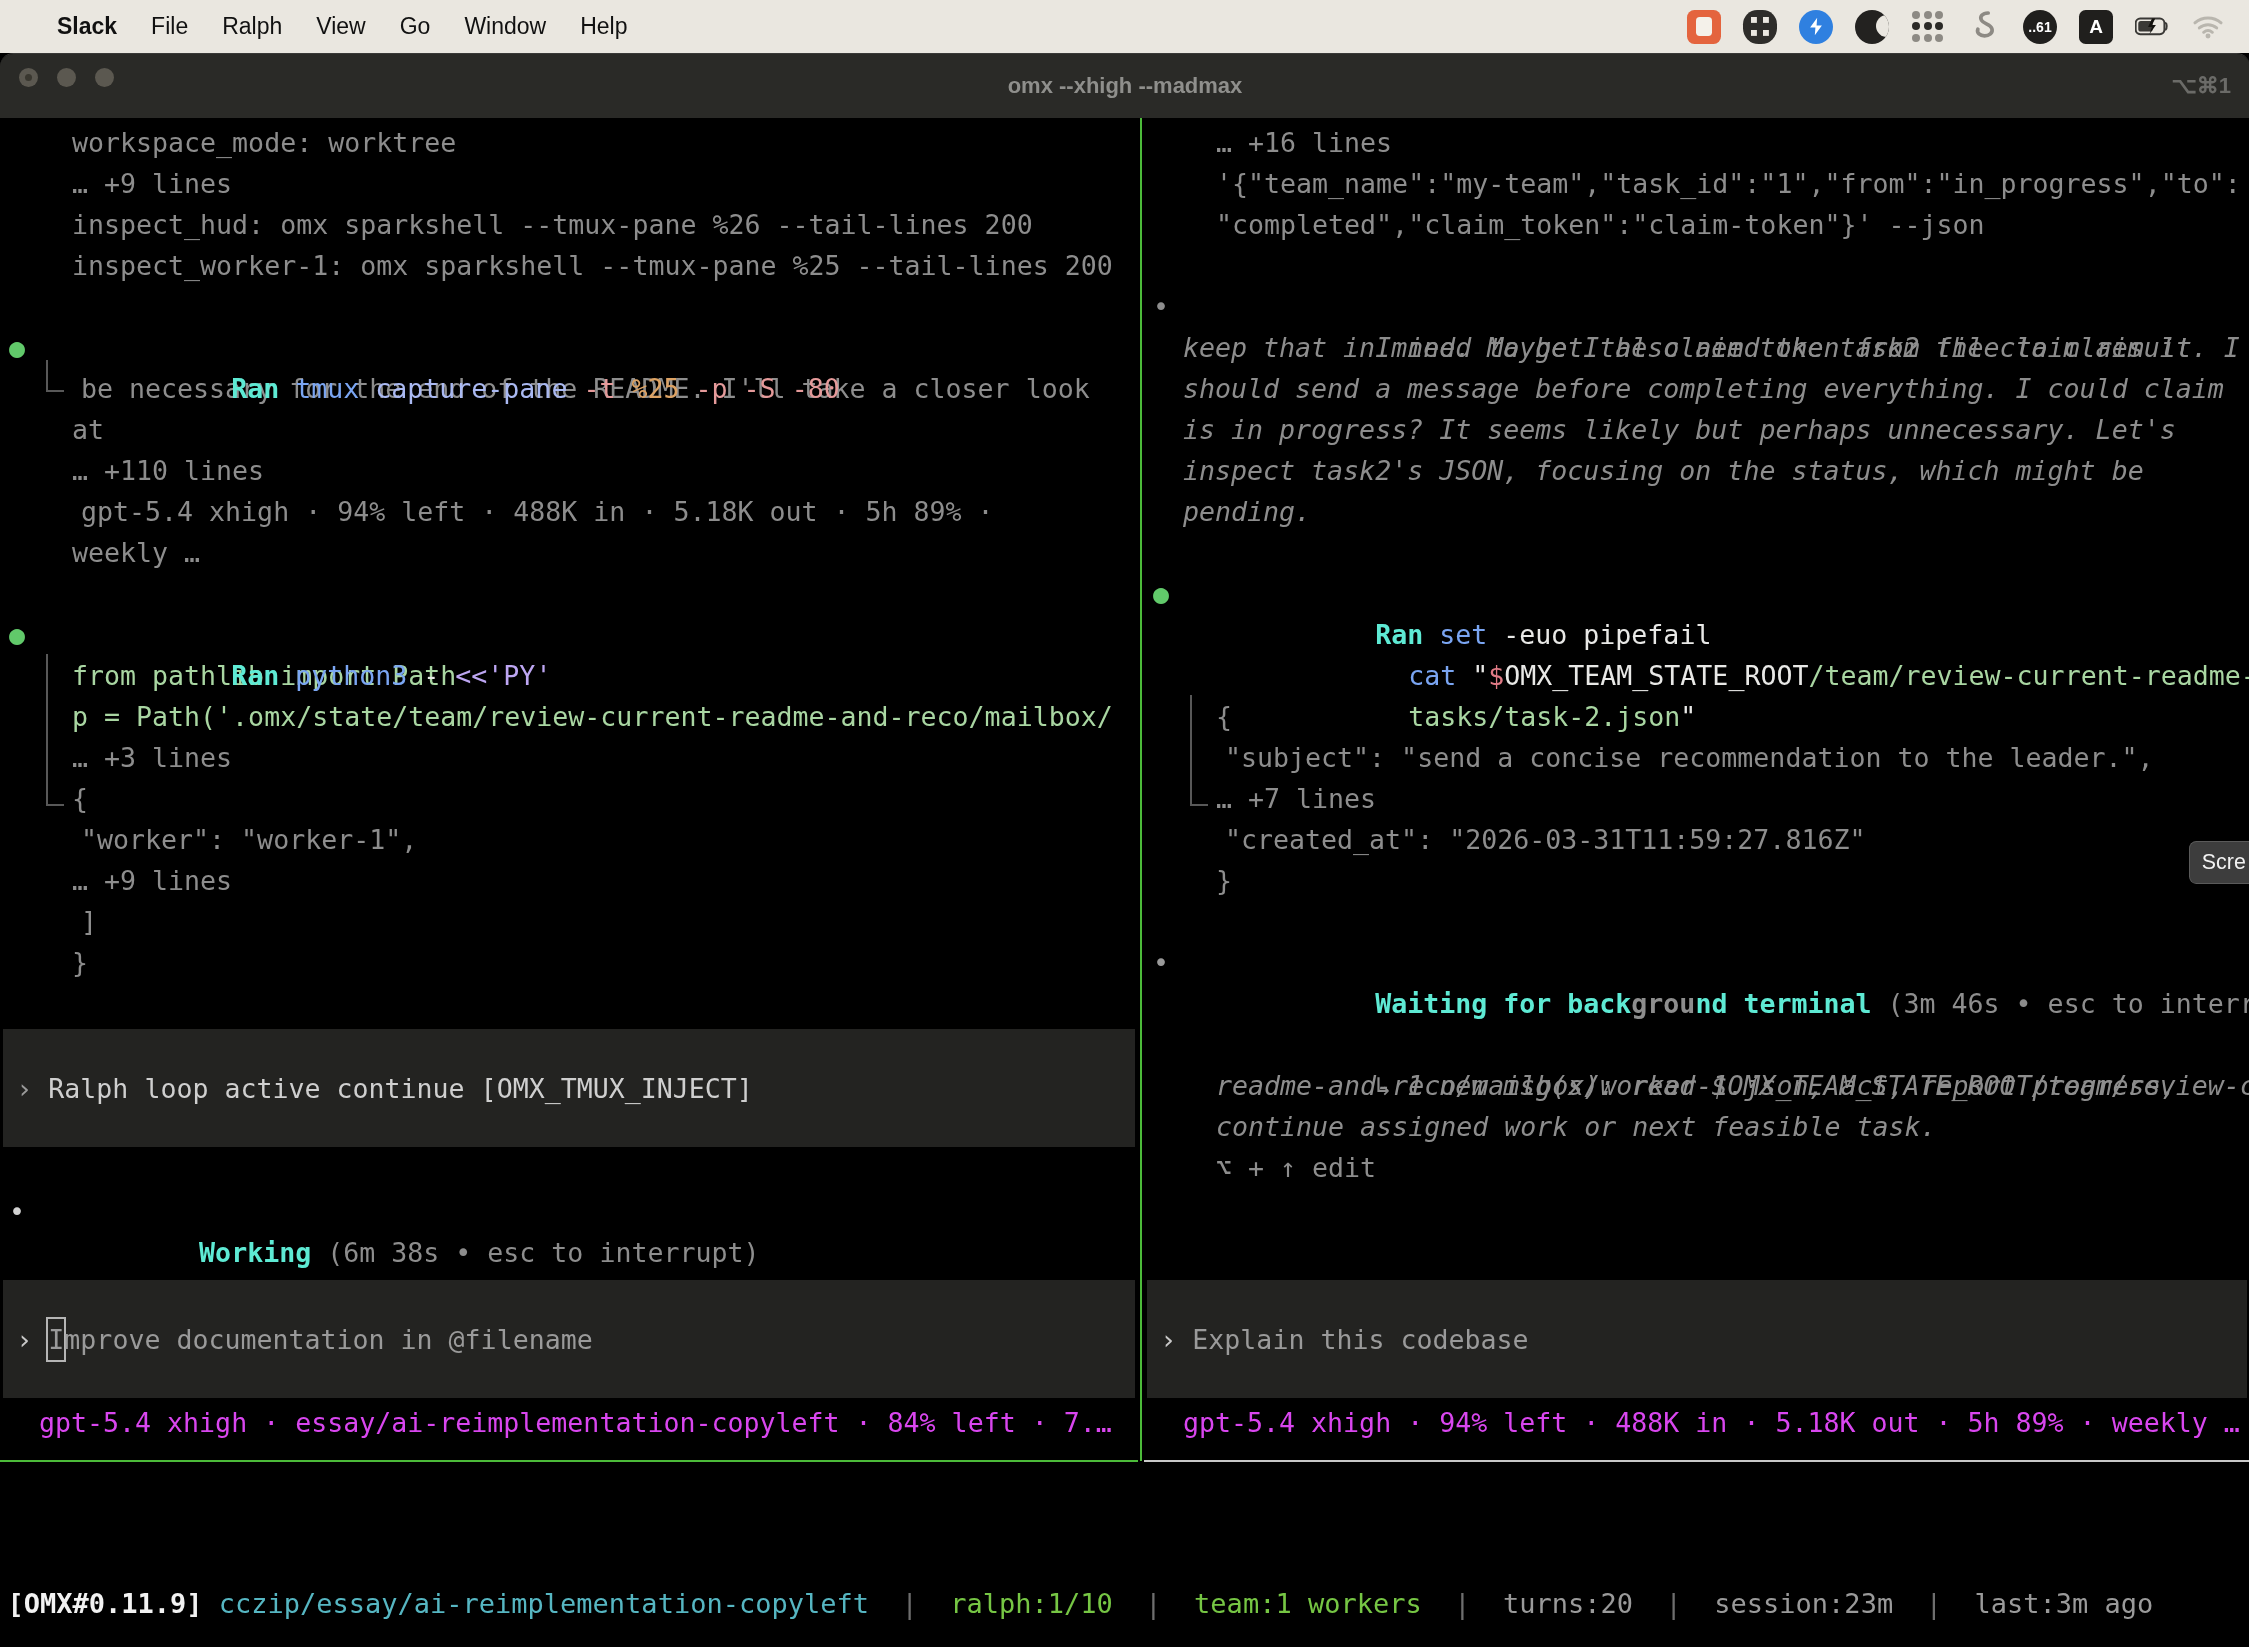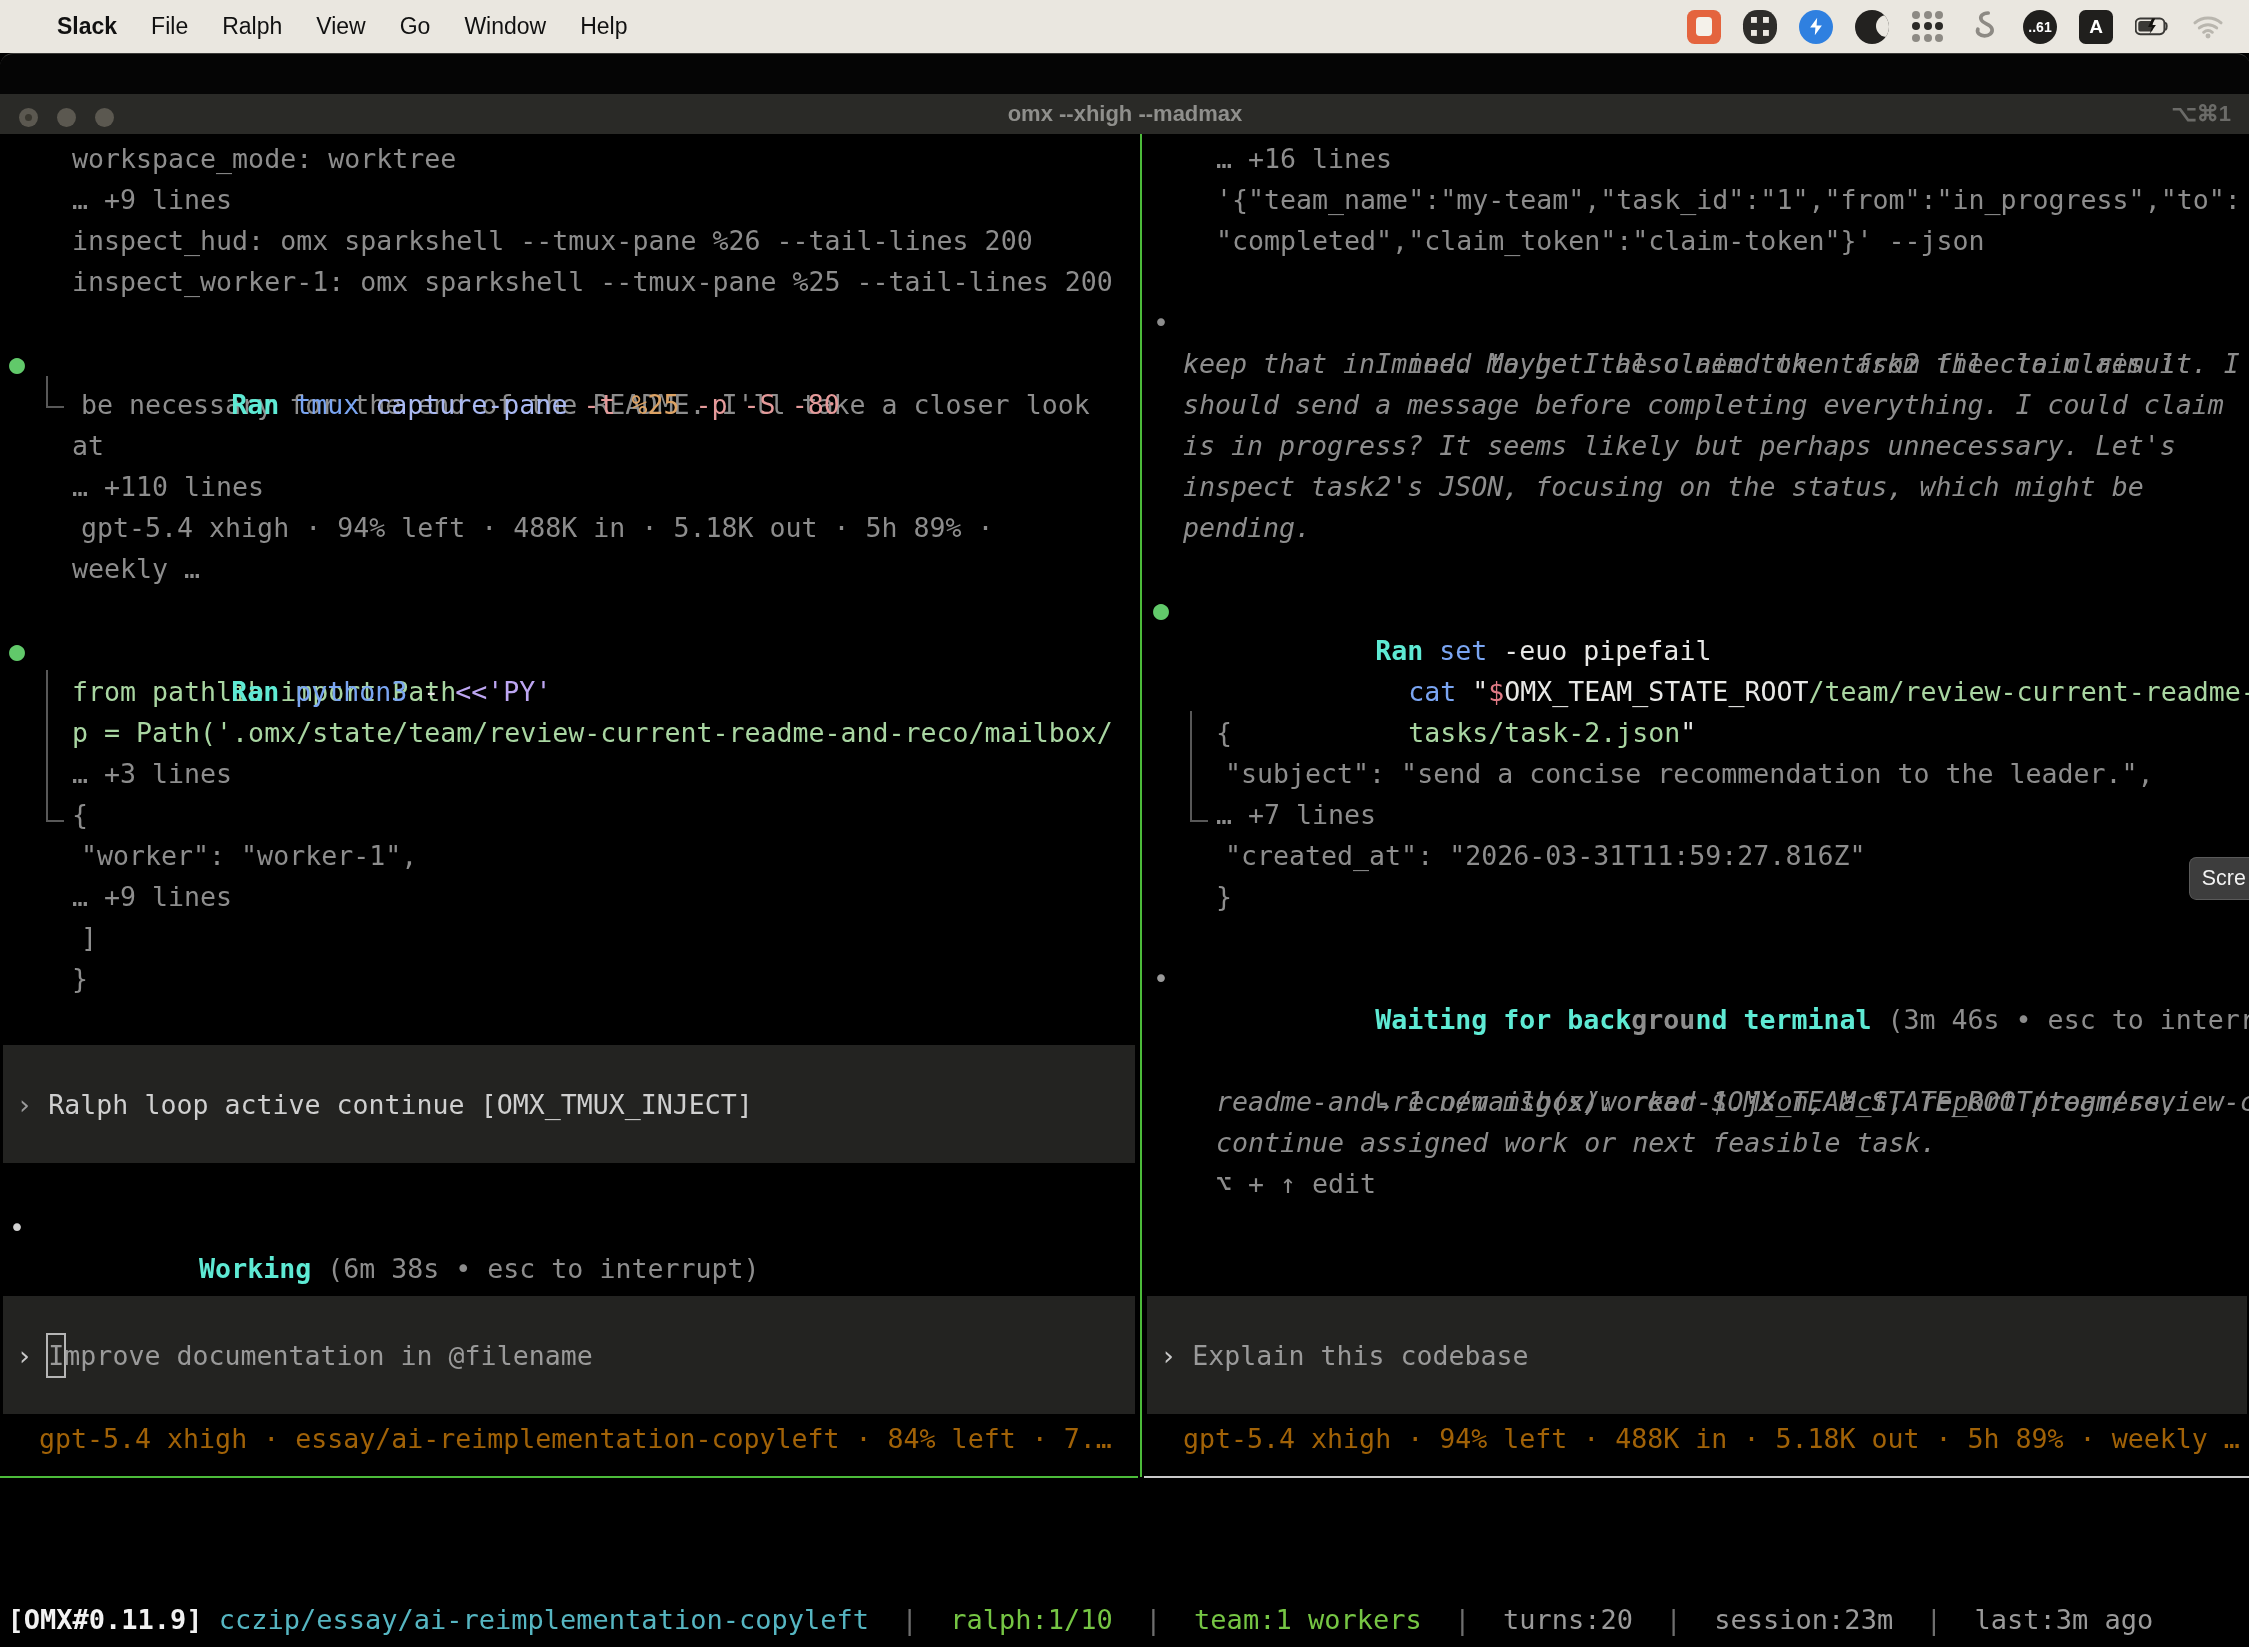--- a/index.html
+++ b/index.html
@@ -39,23 +39,23 @@
   .ic-dots i { width:8px; height:8px; border-radius:50%; background:#8d8a84; }
   .ic-dots i:nth-child(4),.ic-dots i:nth-child(5),.ic-dots i:nth-child(6){ background:#2b2a27; }
   .ic-badge { background:#201f1d; border-radius:50%; color:#fff; font-size:14px; font-weight:700; }
   .ic-keyA { background:#201f1d; border-radius:6.6px; color:#fff; font-size:19px; font-weight:700; }
   .ic svg { display:block; }
 
   
   .window { position:absolute; left:0; top:53px; width:2250px; height:1594px;
             background:#050505; border-radius:13.3px 13.3px 0 0; overflow:hidden;
             border-top:1.5px solid #3a3a38; }
-  .titlebar { position:relative; height:40px; background:#2a2a27; display:flex;
+  .titlebar { position:relative; height:64px; background:#2a2a27; display:flex;
               align-items:center; justify-content:center;
-              font-family:"Liberation Sans", sans-serif;margin-top:40px; }
+              font-family:"Liberation Sans", sans-serif; }
   .lights { position:absolute; left:19px; top:0; height:47px; display:flex; align-items:center; gap:19px; }
   .light { width:19px; height:19px; border-radius:50%; background:#5b5850; }
   .light.close { position:relative; }
   .light.close::after { content:""; position:absolute; left:5.9px; top:5.9px; width:7.4px; height:7.4px;
                         border-radius:50%; background:#39372f; }
   .wtitle { color:#8f8f8c; font-size:22px; font-weight:700; }
   .wshort { position:absolute; right:19px; color:#6b6b68; font-size:22px; font-weight:700; }
 
   .content { position:relative; height:1629px; background:#000; }
 
@@ -87,21 +87,21 @@
   .bgreen { color:#61c96a; }
   .bgray  { color:#9a9a9a; }
 
   .guide { position:absolute; border-left:2.2px solid #585858; border-bottom:2.2px solid #585858; width:17.7px; }
 
   .injectbox { position:absolute; left:3px; right:3px; top:911px; height:118px; background:#232321;
                display:flex; align-items:center; padding-left:13.3px; font-size:26.6px; }
   .promptbox { position:absolute; left:3px; right:3px; top:1162px; height:118px; background:#232321;
                display:flex; align-items:center; padding-left:13.3px; font-size:26.6px; color:#9a9a9a; }
   .workln { position:absolute; left:0; right:0; top:1073px; }
-  .statusln { position:absolute; left:0; right:0; top:1284px; color:#a16207; }
+  .statusln { position:absolute; left:0; right:0; top:1284px; color:#d946ef; }
   .cursorbox { outline:2.2px solid #b5b5b5; outline-offset:-0.7px; }
 
   .tooltip { position:absolute; left:2189px; top:723px; width:103px; height:43px; background:#3d3d3d;
              border:1.5px solid #5a5a5a; border-right:none; border-radius:7.4px 0 0 7.4px;
              color:#f2f2f2; font-family:"Liberation Sans", sans-serif; font-size:21.4px;
              display:flex; align-items:center; padding-left:11.8px; z-index:5; }
 
   
   .omxline { position:absolute; left:7.4px; top:1465px; font-size:27px; line-height:41px; white-space:pre; }
   .omx-ver { color:#f2f2f2; font-weight:700; }

